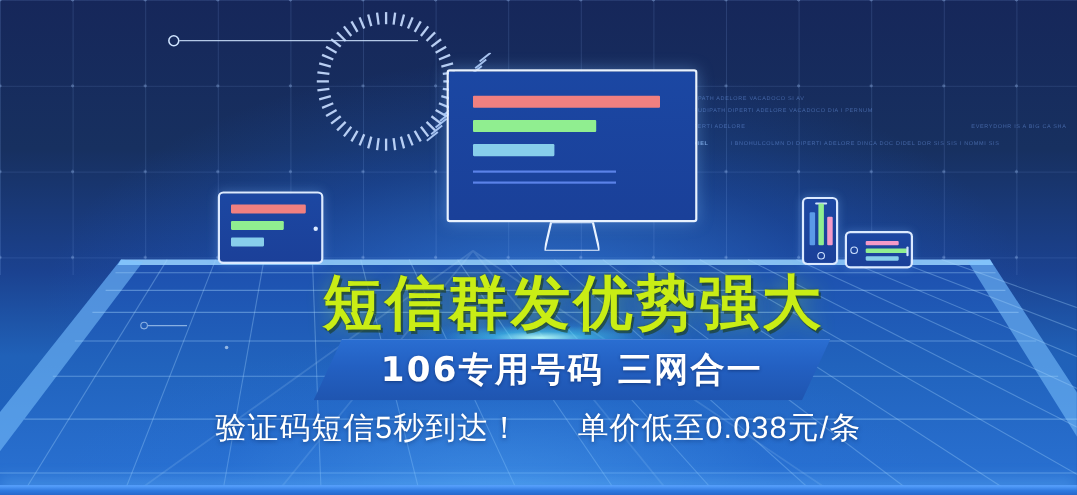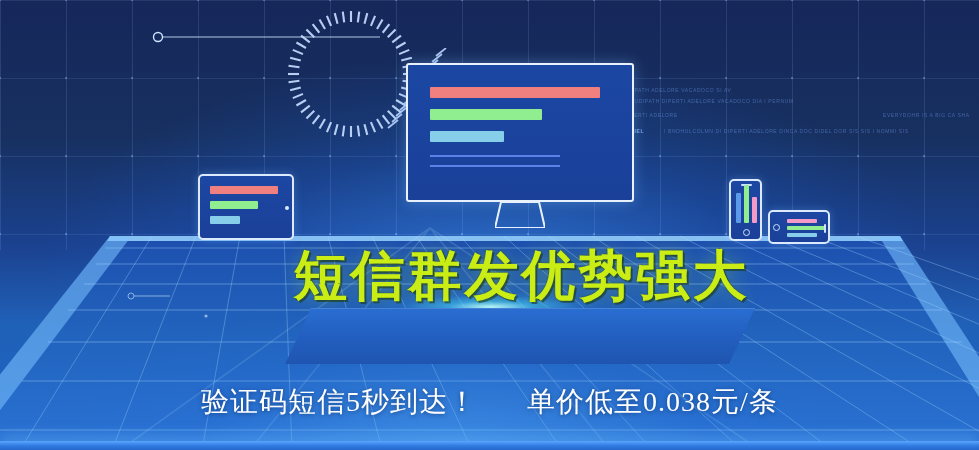--- a/index.html
+++ b/index.html
@@ -139,23 +139,23 @@
     position:absolute;left:285px;top:0;width:470px;height:56px;
     display:flex;align-items:center;justify-content:center;
     color:#ffffff;font-size:31px;font-weight:bold;letter-spacing:2px;
     font-family:"DejaVu Sans","Liberation Sans",sans-serif;
     white-space:nowrap;
     text-shadow:0 1px 3px rgba(0,20,60,.45);
   }
 
   
   .subtitle{
-    position:absolute;left:0;top:383px;width:979px;text-align:center;
+    position:absolute;left:0;top:370px;width:979px;text-align:center;
     color:#ffffff;font-size:28px;font-weight:normal;letter-spacing:1px;
-    font-family:Liberation Serif, serif;
+    font-family:Liberation Sans, sans-serif;
     white-space:nowrap;z-index:7;
     text-shadow:0 1px 4px rgba(0,25,70,.5);
   }
   .sub-gap{display:inline-block;width:34px;}
 </style>
 </head>
 <body>
 
 <div id="banner">
 
@@ -360,20 +360,21 @@
     <div class="hbar" style="left:17px;top:21px;width:30px;background:#87ceeb;"></div>
     <div class="ph-speaker"></div>
   </div>
 
   <div class="glow-burst"></div>
 
   <div class="headline">短信群发优势强大</div>
 
   <div class="ribbon-wrap">
     <div class="ribbon"></div>
+    <div class="ribbon-txt">106专用号码 三网合一</div>
   </div>
 
   <div class="subtitle">
     <span>验证码短信5秒到达！</span>
     <span class="sub-gap"></span>
     <span>单价低至0.038元/条</span>
   </div>
 
 </div>
 

